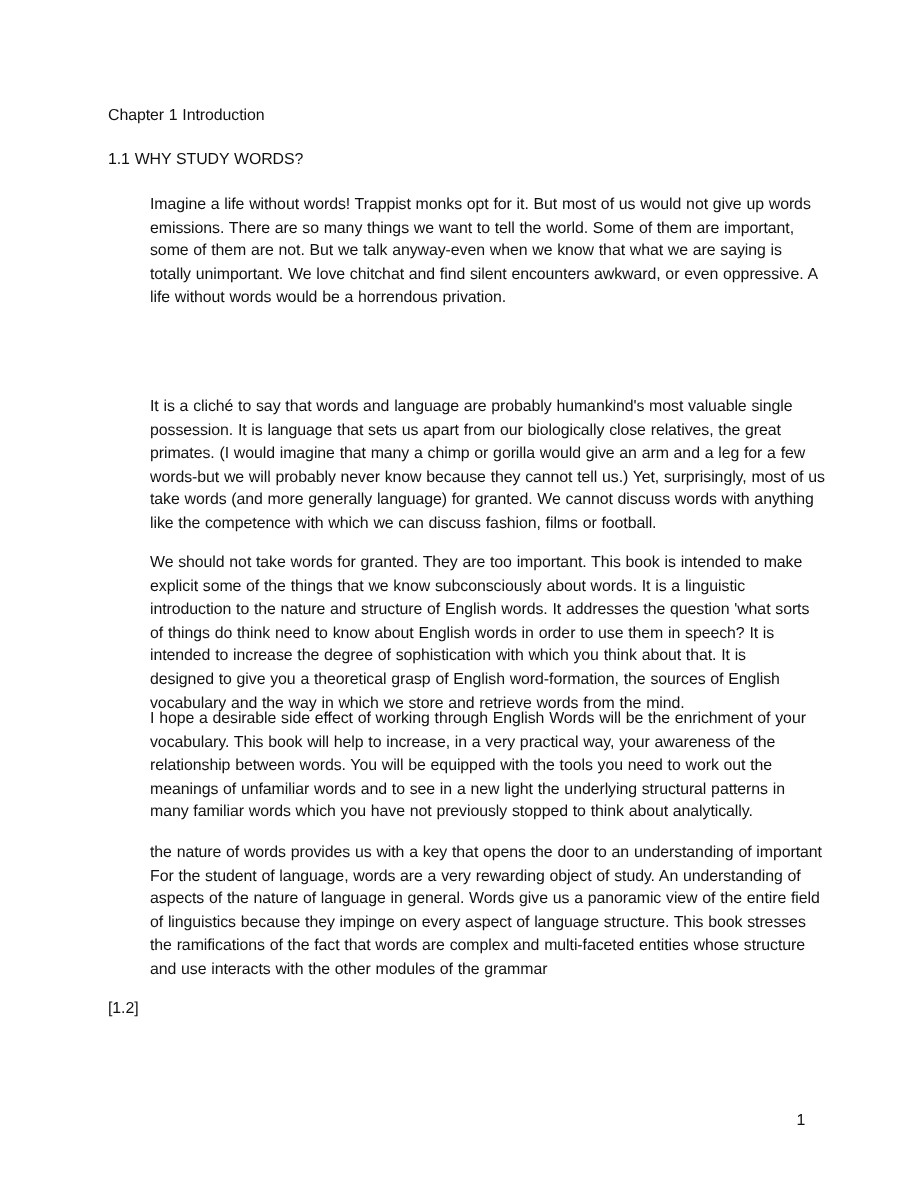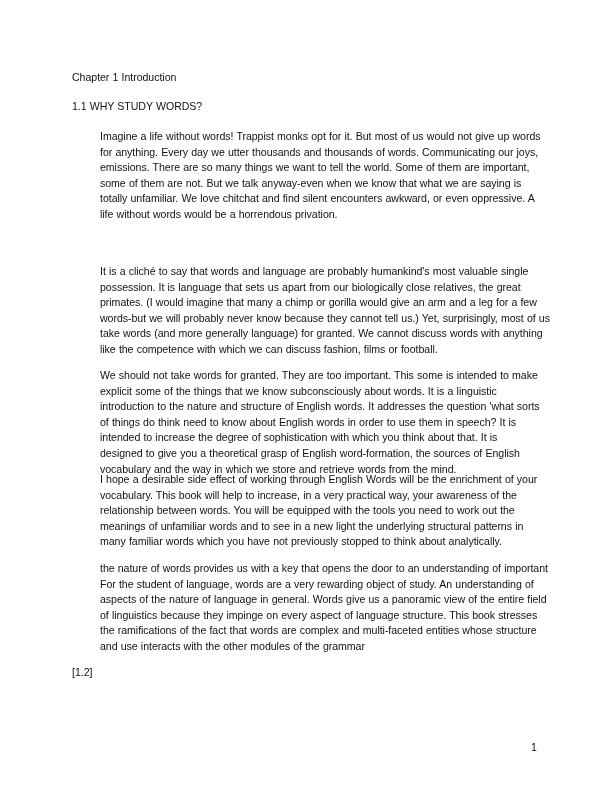--- a/index.html
+++ b/index.html
@@ -38,38 +38,37 @@
 </style>
 </head>
 <body>
 
 <div class="page">
   <p class="text chapter">Chapter 1 Introduction</p>
   <p class="text section">1.1 WHY STUDY WORDS?</p>
 
   <div class="text p1">
     <span class="line">Imagine a life without words! Trappist monks opt for it. But most of us would not give up words</span>
-    <span class="line">for anything. Every day we utter thousands and thousands of words. Communicating our joys,</span>
     <span class="line">emissions. There are so many things we want to tell the world. Some of them are important,</span>
     <span class="line">some of them are not. But we talk anyway-even when we know that what we are saying is</span>
-    <span class="line">totally unfamiliar. We love chitchat and find silent encounters awkward, or even oppressive. A</span>
+    <span class="line">totally unimportant. We love chitchat and find silent encounters awkward, or even oppressive. A</span>
     <span class="line">life without words would be a horrendous privation.</span>
   </div>
 
   <div class="text p2">
     <span class="line">It is a cliché to say that words and language are probably humankind's most valuable single</span>
     <span class="line">possession. It is language that sets us apart from our biologically close relatives, the great</span>
     <span class="line">primates. (I would imagine that many a chimp or gorilla would give an arm and a leg for a few</span>
     <span class="line">words-but we will probably never know because they cannot tell us.) Yet, surprisingly, most of us</span>
     <span class="line">take words (and more generally language) for granted. We cannot discuss words with anything</span>
     <span class="line">like the competence with which we can discuss fashion, films or football.</span>
   </div>
 
   <div class="text p3">
-    <span class="line">We should not take words for granted. They are too important. This some is intended to make</span>
+    <span class="line">We should not take words for granted. They are too important. This book is intended to make</span>
     <span class="line">explicit some of the things that we know subconsciously about words. It is a linguistic</span>
     <span class="line">introduction to the nature and structure of English words. It addresses the question 'what sorts</span>
     <span class="line">of things do think need to know about English words in order to use them in speech? It is</span>
     <span class="line">intended to increase the degree of sophistication with which you think about that. It is</span>
     <span class="line">designed to give you a theoretical grasp of English word-formation, the sources of English</span>
     <span class="line">vocabulary and the way in which we store and retrieve words from the mind.</span>
   </div>
 
   <div class="text p4">
     <span class="line">I hope a desirable side effect of working through English Words will be the enrichment of your</span>

